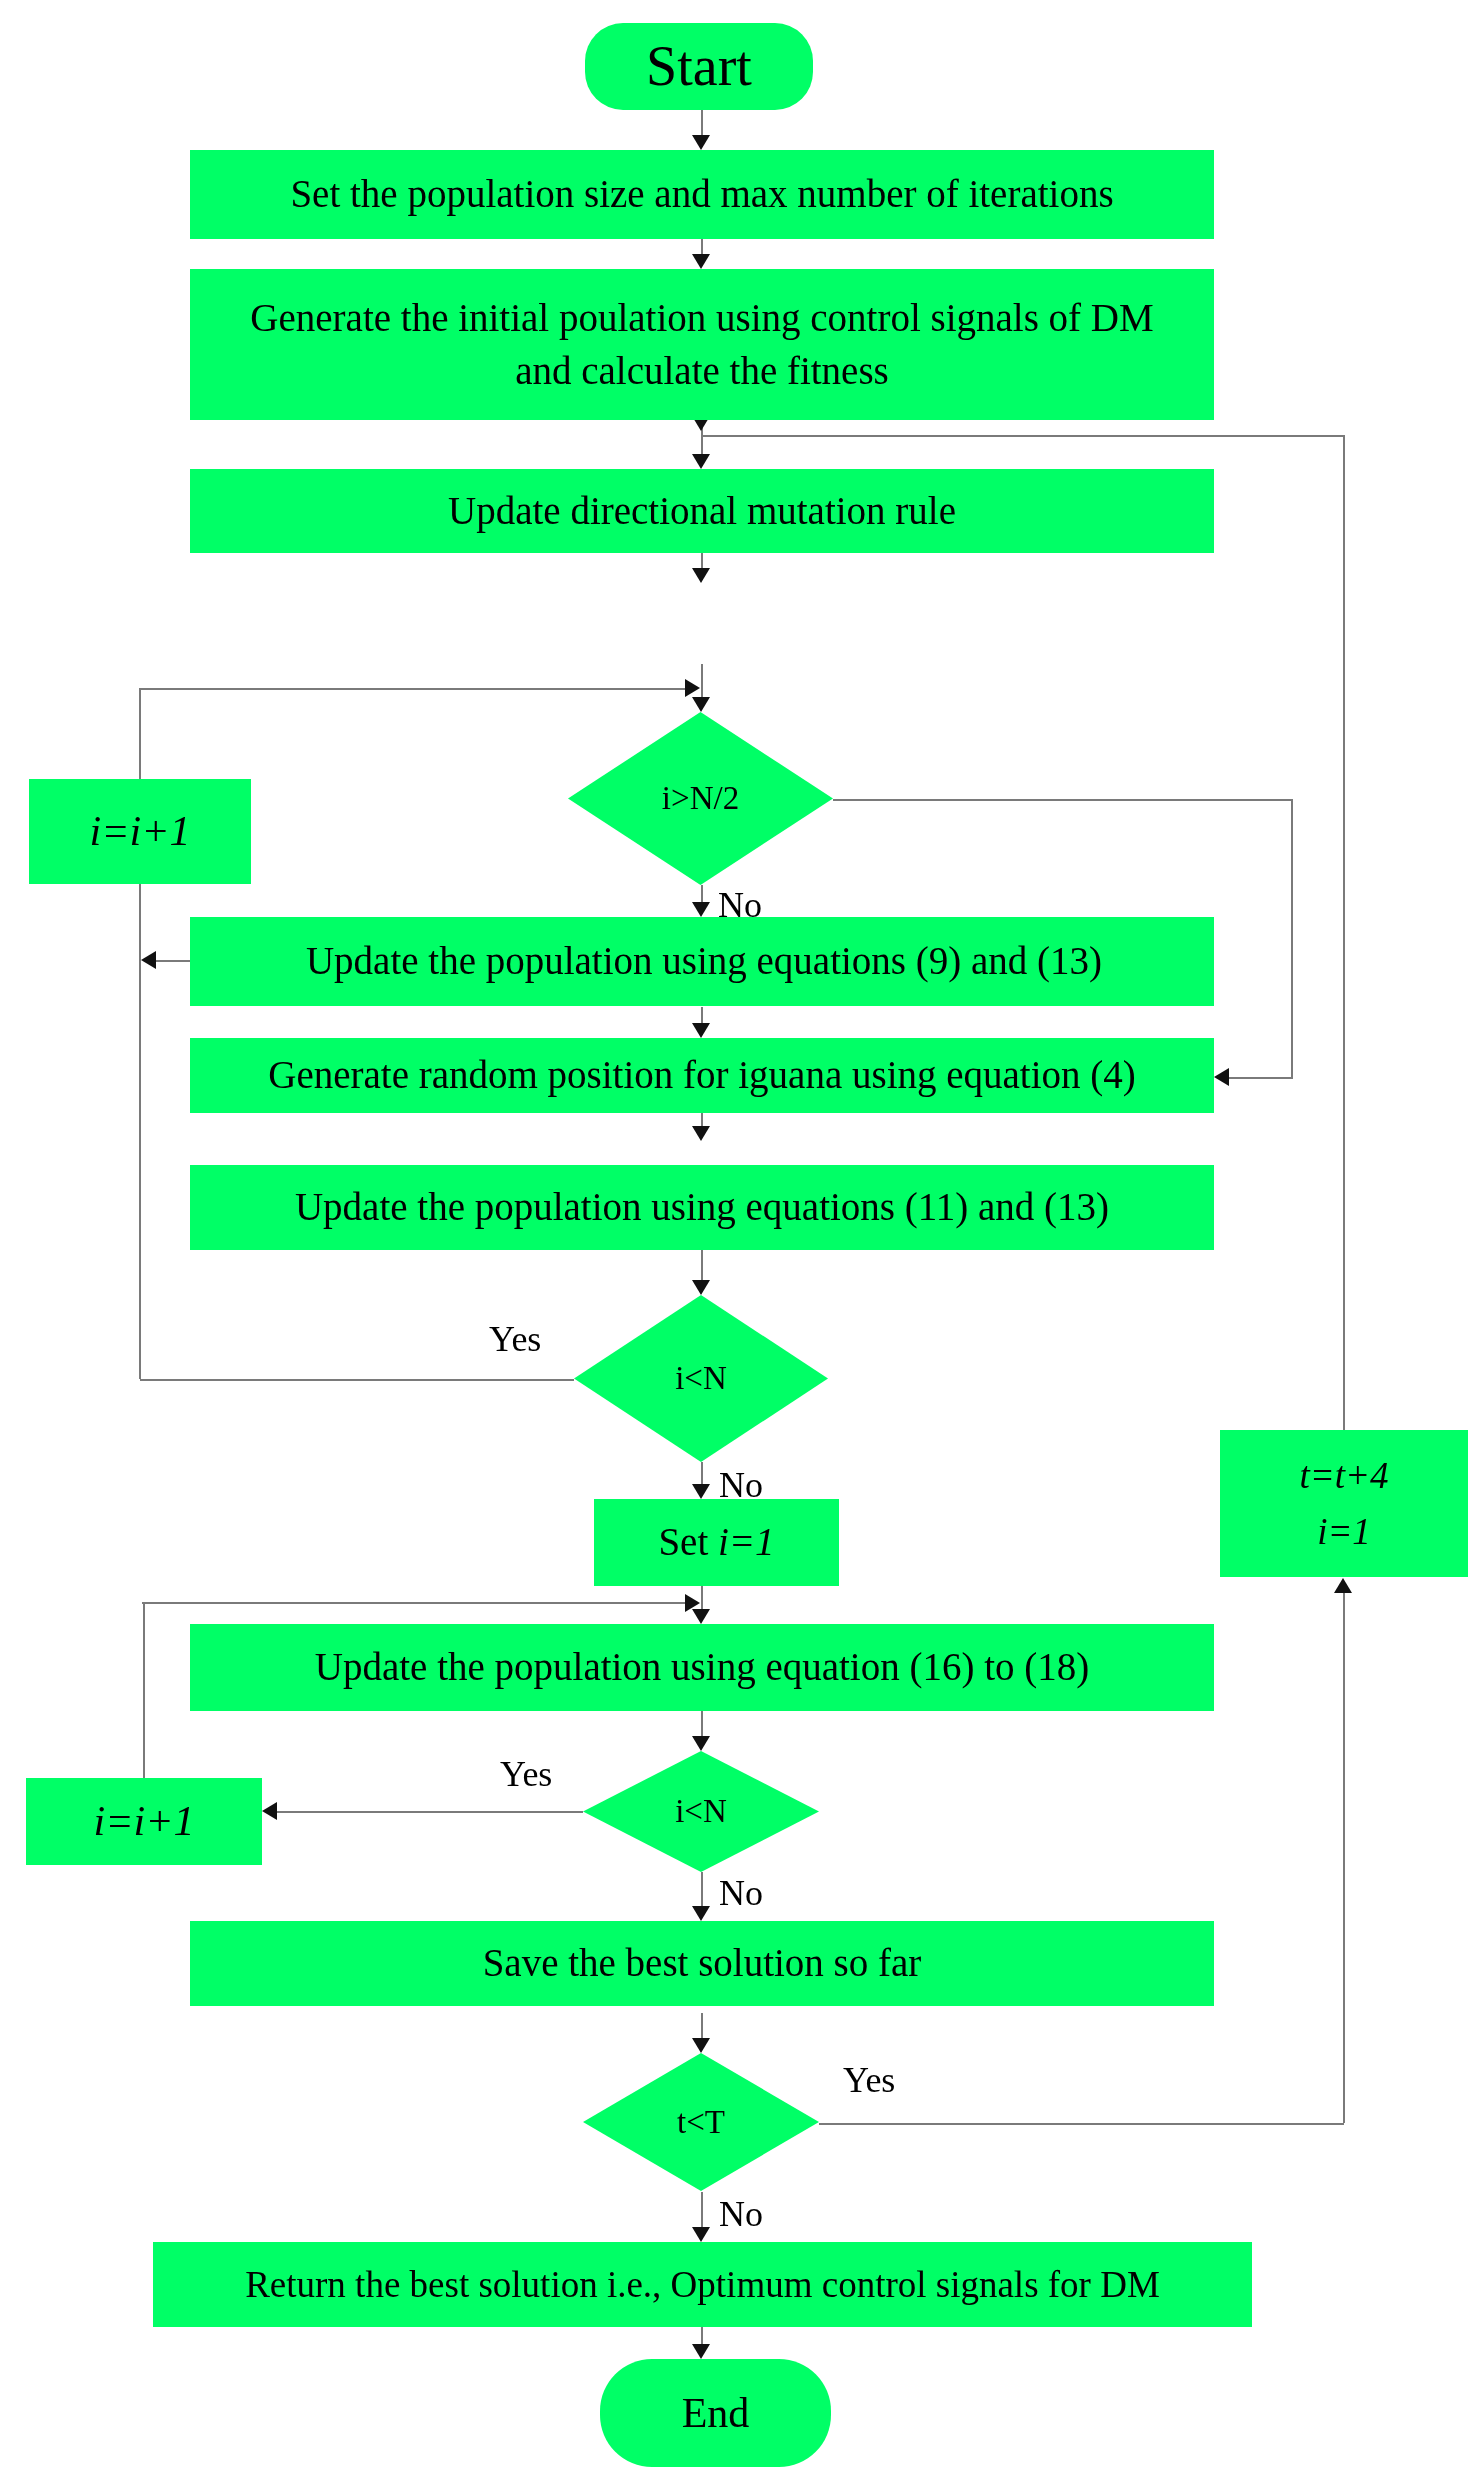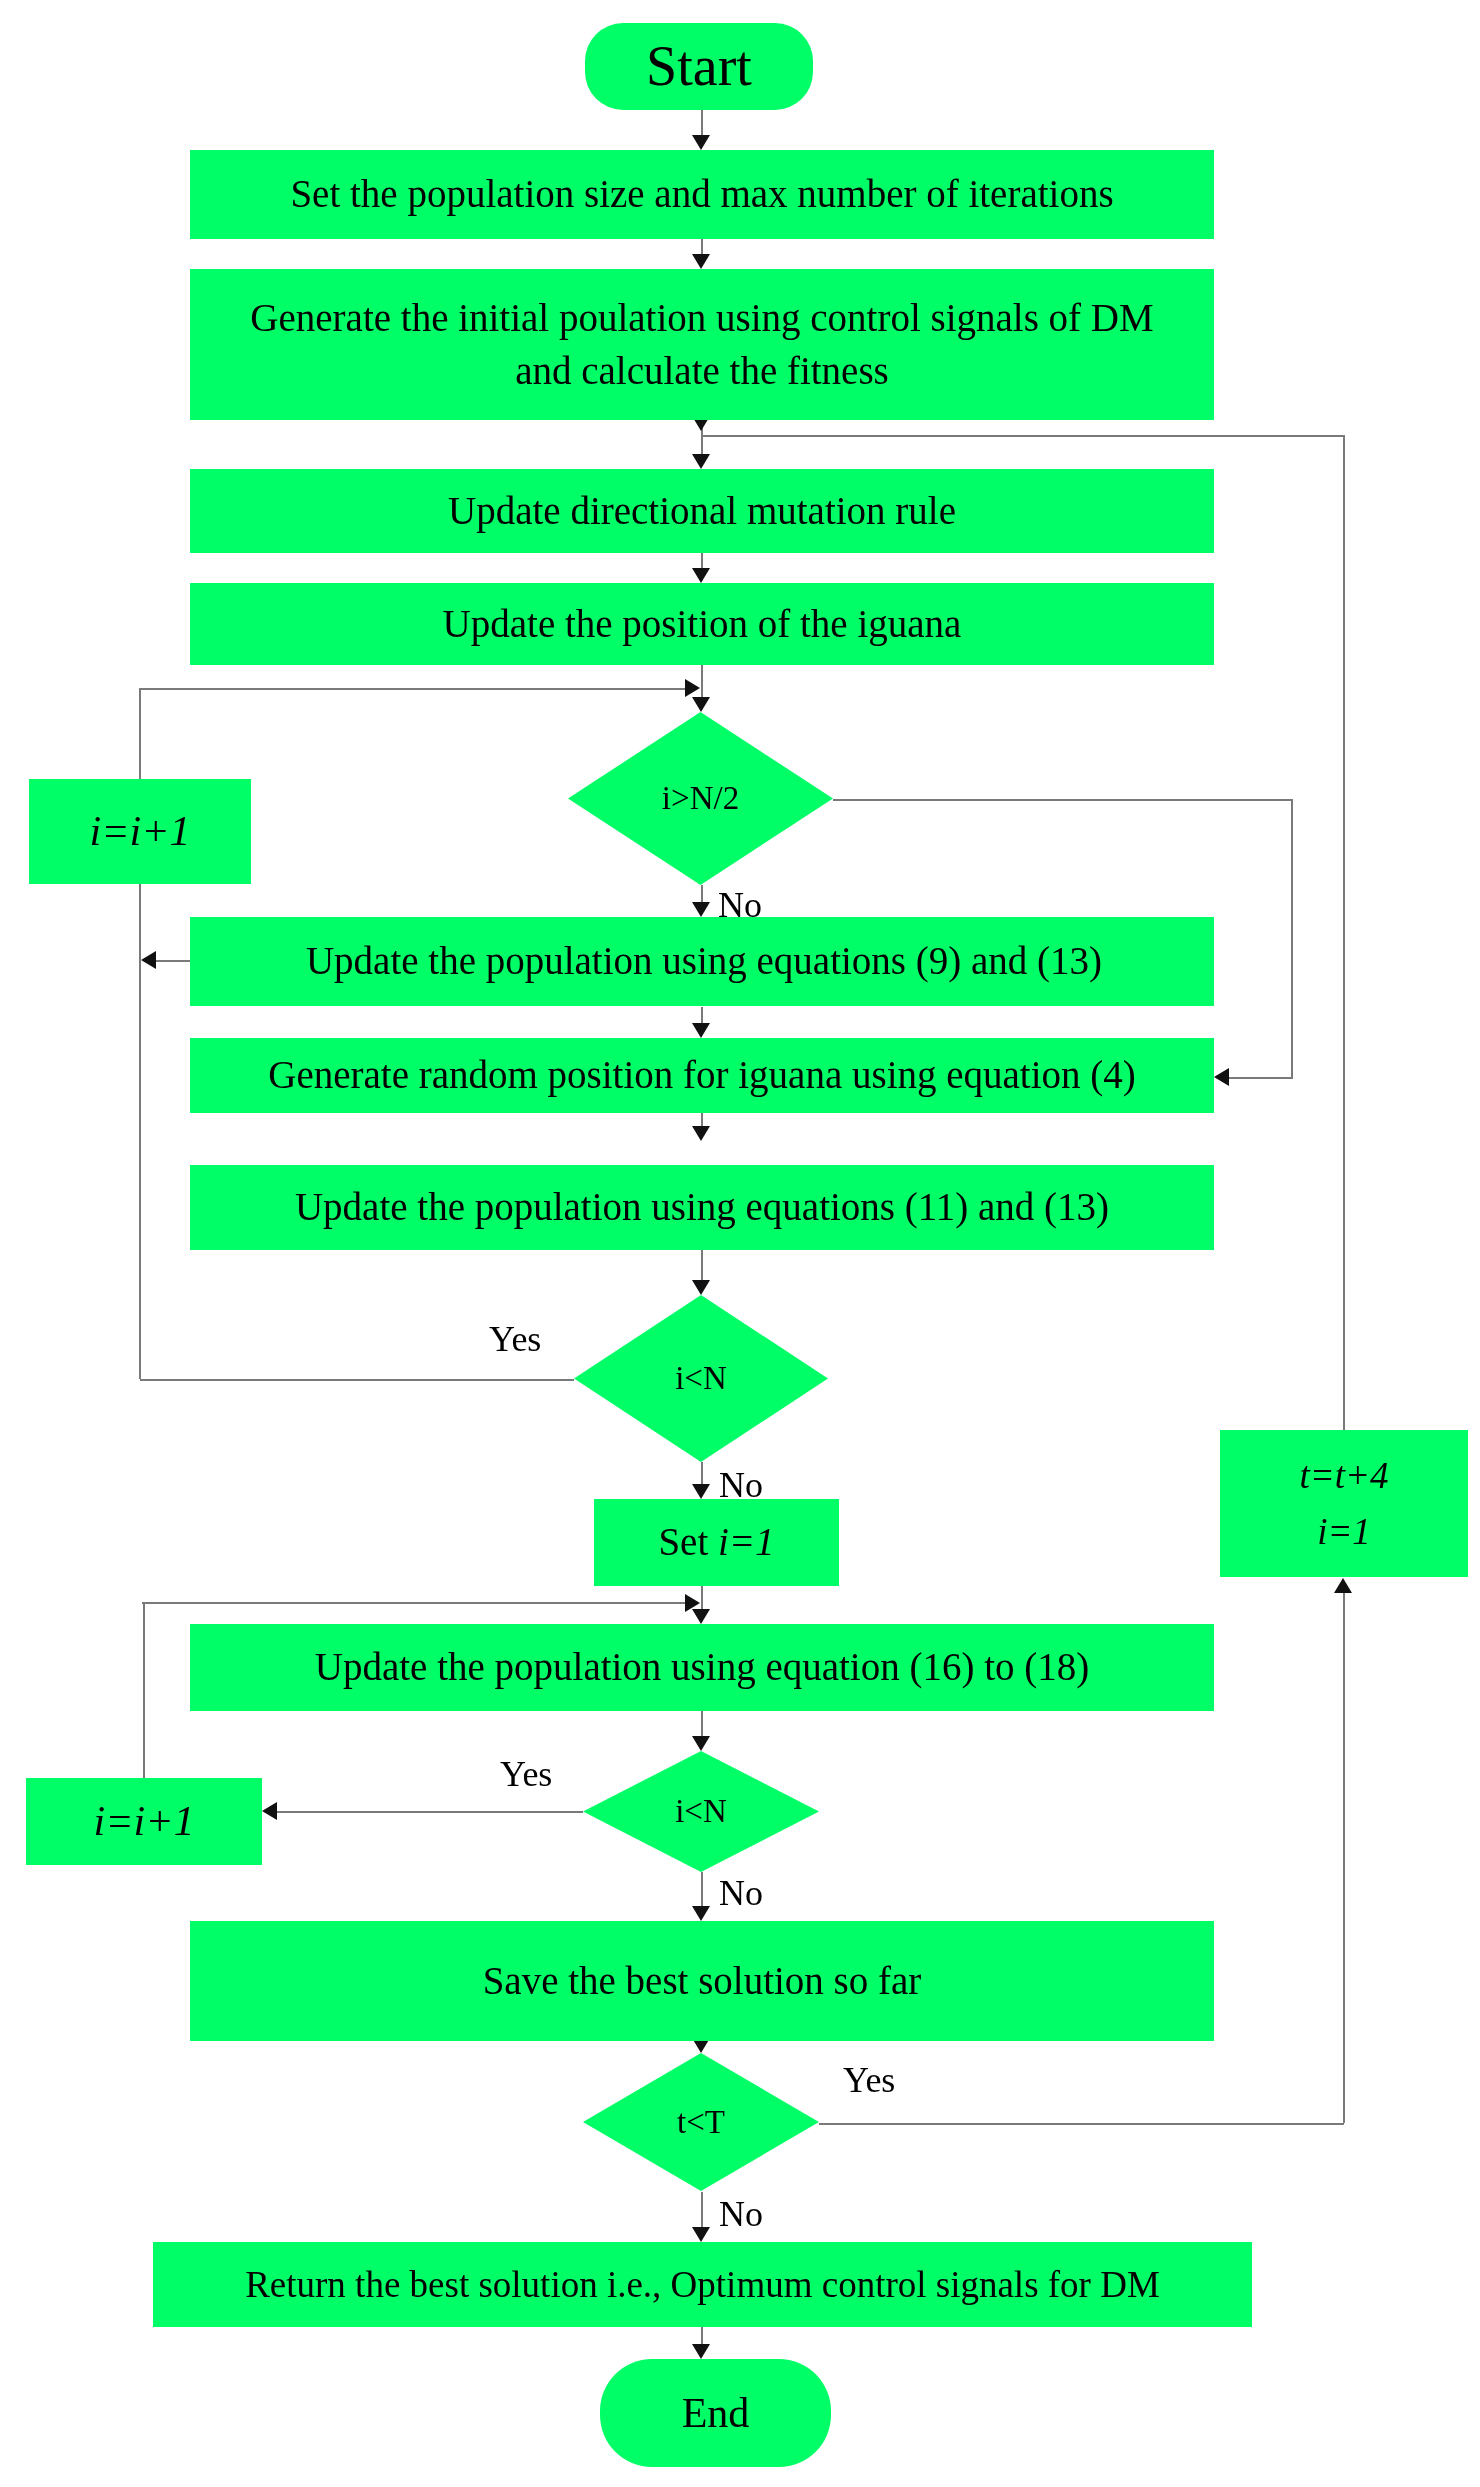--- a/index.html
+++ b/index.html
@@ -31,21 +31,21 @@
   #n_inc1{left:29px;top:779px;width:222px;height:105px;font-size:42px;font-style:italic;}
   #n_b5{left:190px;top:917px;width:1024px;height:89px;padding-left:20px;}
   #n_b6{left:190px;top:1038px;width:1024px;height:75px;}
   #n_b7{left:190px;top:1141px;width:1024px;height:85px;margin-top:24px;}
   #n_d2{left:574px;top:1295px;width:254px;height:167px;}
   #n_seti{left:594px;top:1499px;width:245px;height:87px;font-size:39px;}
   #n_seti .it{font-style:italic;}
   #n_b8{left:190px;top:1624px;width:1024px;height:87px;}
   #n_d3{left:583px;top:1751px;width:236px;height:121px;}
   #n_inc2{left:26px;top:1778px;width:236px;height:87px;font-size:42px;font-style:italic;}
-  #n_b9{left:190px;top:1921px;width:1024px;height:120px;}
+  #n_b9{left:190px;top:1921px;width:1024px;height:85px;}
   #n_d4{left:583px;top:2053px;width:236px;height:138px;}
   #n_b10{left:153px;top:2242px;width:1099px;height:85px;font-size:37px;}
   #n_end{left:600px;top:2359px;width:231px;height:108px;border-radius:52px;font-size:42px;}
   #n_tbox{left:1220px;top:1430px;width:248px;height:147px;font-size:37px;font-style:italic;
           flex-direction:column;line-height:1.5;}
 
   
   #e_s_b1{left:701px;top:110px;height:37px;}
   #e_b1_b2{left:701px;top:239px;height:26px;}
   #e_b2_b3{left:701px;top:420px;height:46px;}
@@ -173,21 +173,20 @@
   <div class="node" id="n_b1">Set the population size and max number of iterations</div>
 
   <div class="node" id="n_b2">
     <span>
       <span style="display:block">Generate the initial poulation using control signals of DM</span>
       <span style="display:block">and calculate the fitness</span>
     </span>
   </div>
 
   <div class="node" id="n_b3">Update directional mutation rule</div>
-  <div class="node" id="n_b4">Update the position of the iguana</div>
 
   <div class="node diamond" id="n_d1">i&gt;N/2</div>
 
   <div class="node" id="n_inc1">i=i+1</div>
 
   <div class="node" id="n_b5">Update the population using equations (9) and (13)</div>
   <div class="node" id="n_b6">Generate random position for iguana using equation (4)</div>
   <div class="node" id="n_b7">Update the population using equations (11) and (13)</div>
 
   <div class="node diamond" id="n_d2">i&lt;N</div>

